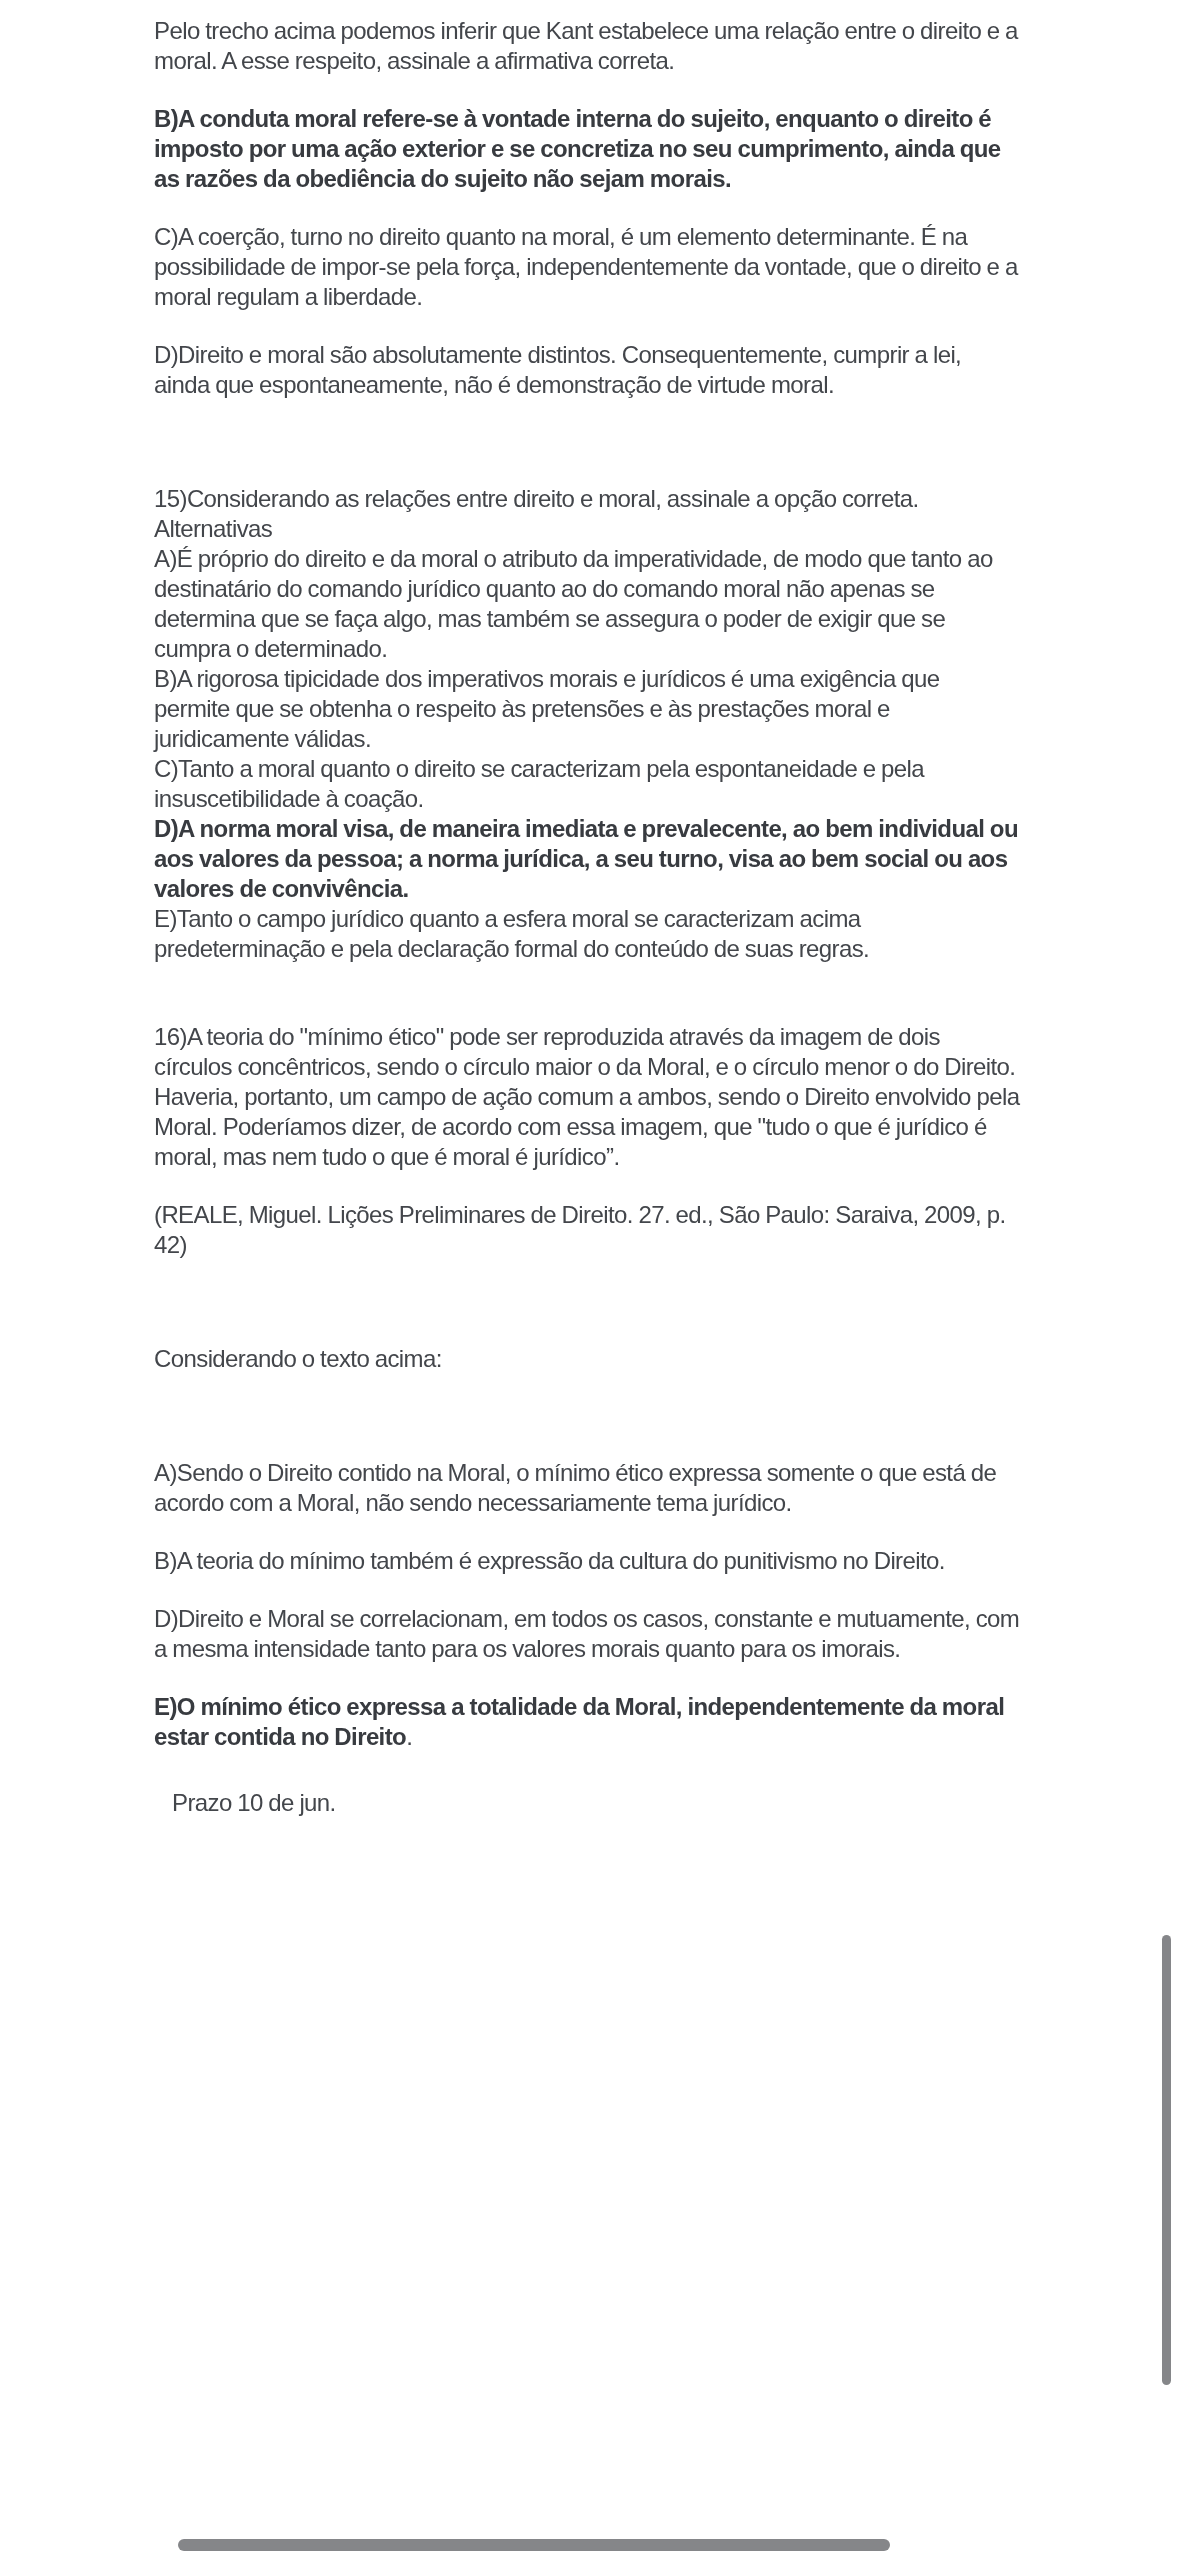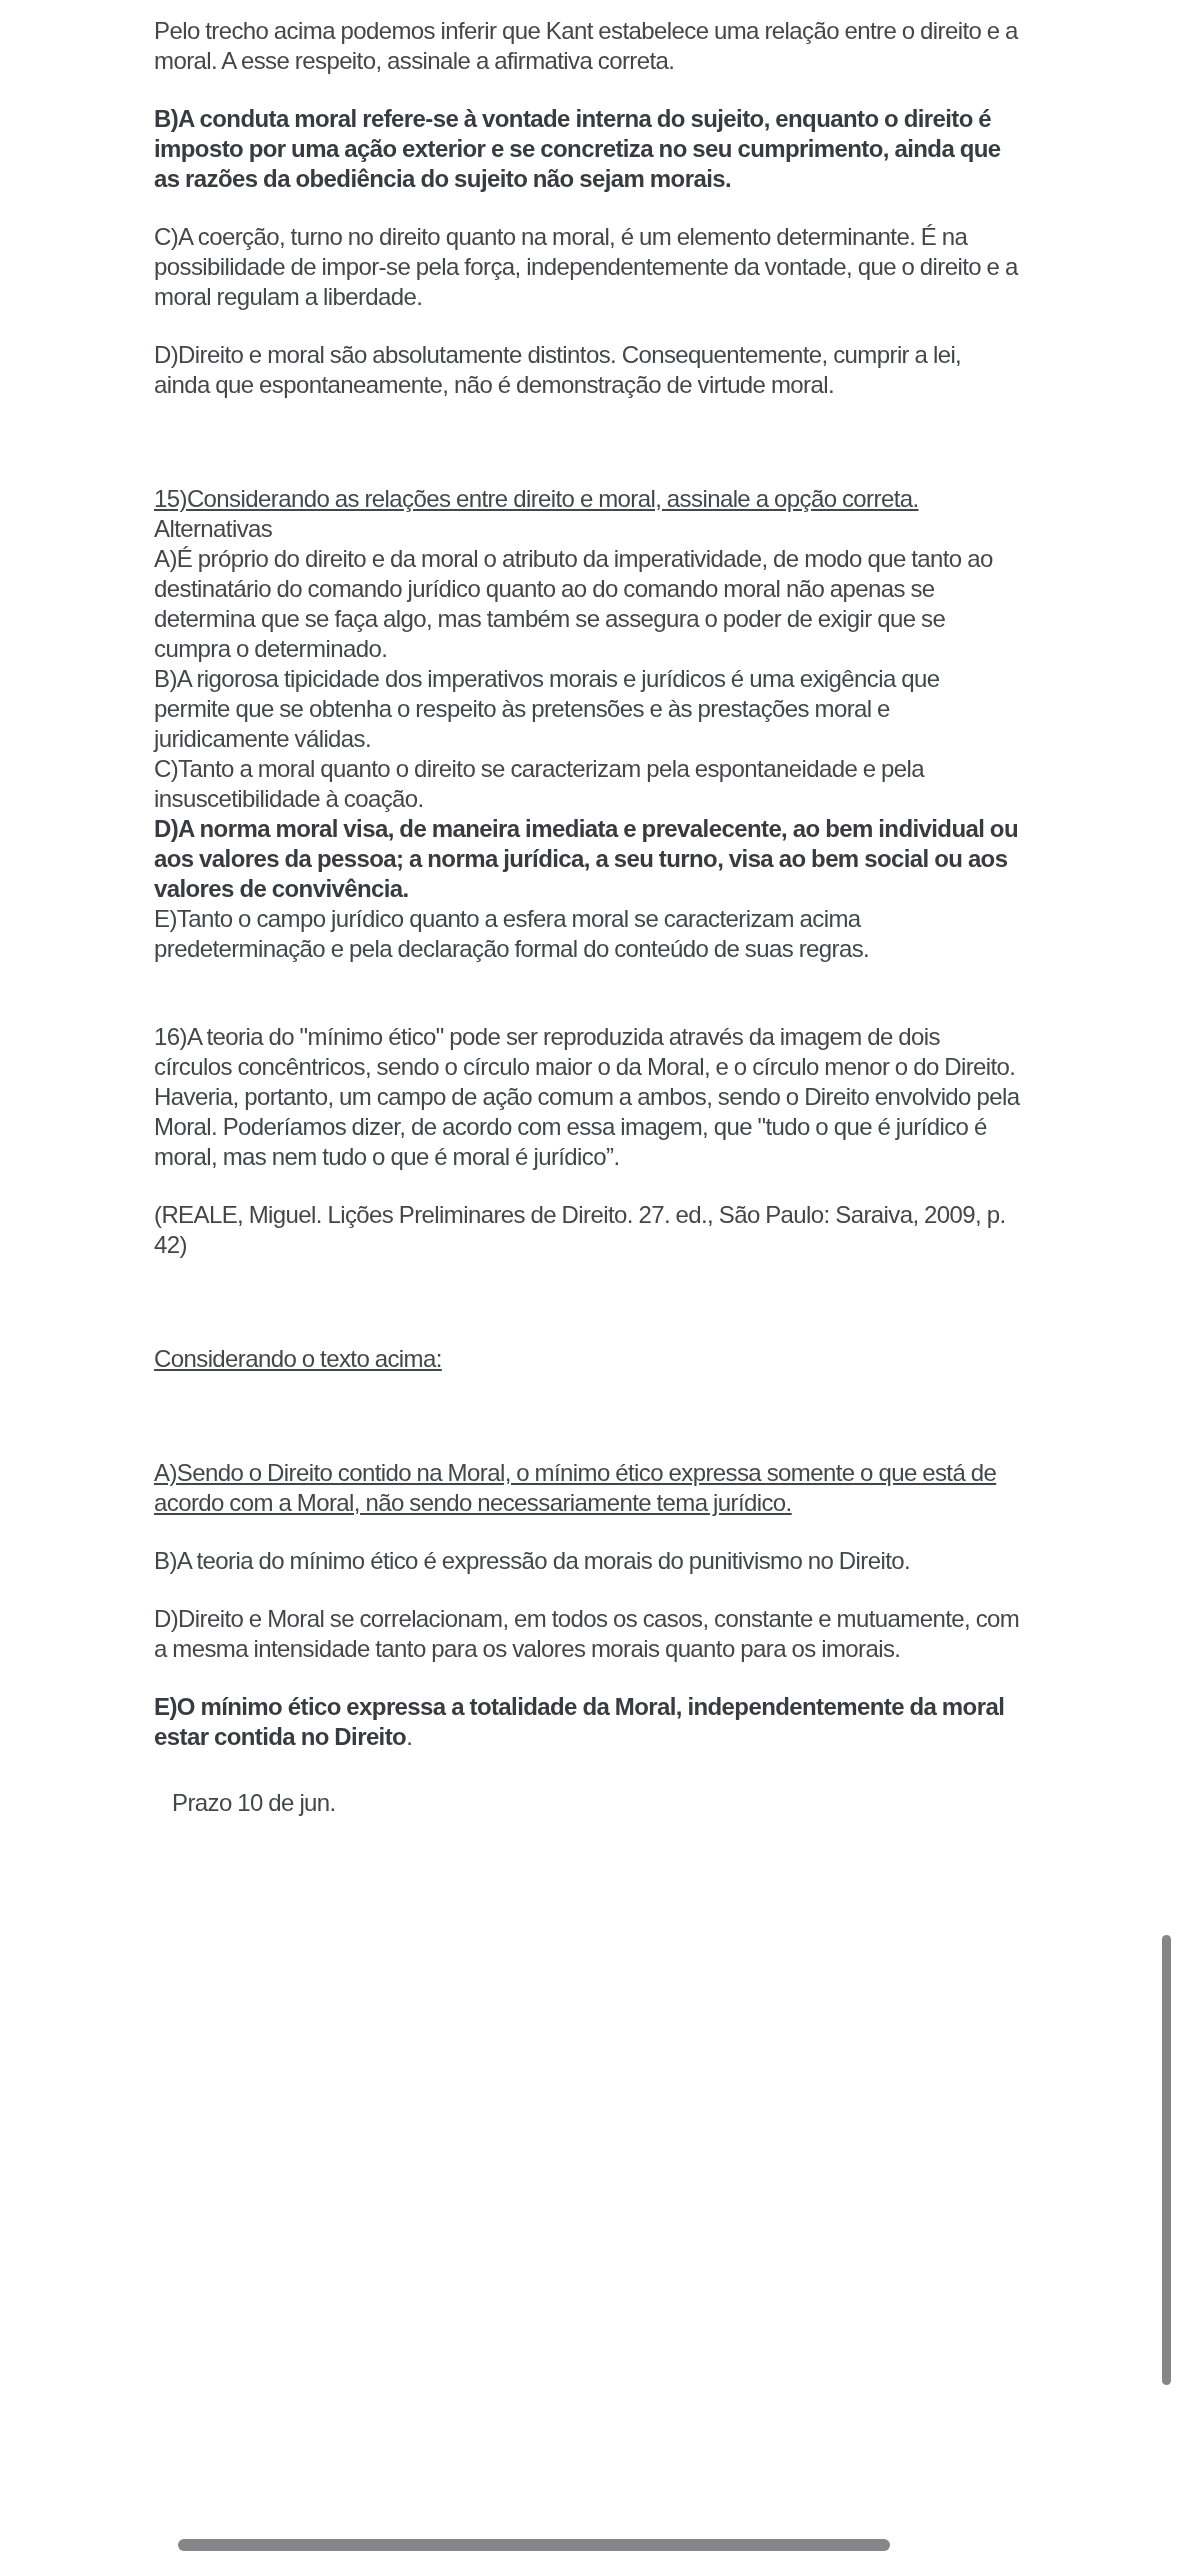--- a/index.html
+++ b/index.html
@@ -31,21 +31,21 @@
     word-spacing: -0.5px;
   }
   .doc-page p.bold,
   .doc-page p strong {
     font-weight: 700;
     color: #383b40;
   }
   .doc-page p strong { letter-spacing: -0.6px; }
   .g1 { margin-top: 28px !important; }
   .g2 { margin-top: 58px !important; }
-  .g3 { margin-top: 84px !important; text-decoration: underline; }
+  .g3 { margin-top: 84px !important; }
   .g4 { margin-top: 36px !important; }
   .indent { margin-left: 18px !important; }
   
   .v-scrollbar {
     position: absolute;
     right: 8px;
     top: 1935px;
     width: 9px;
     height: 450px;
     background: #7e8083;
@@ -79,21 +79,21 @@
   <p>C)Tanto a moral quanto o direito se caracterizam pela espontaneidade e pela insuscetibilidade à coação.</p>
   <p class="bold">D)A norma moral visa, de maneira imediata e prevalecente, ao bem individual ou aos valores da pessoa; a norma jurídica, a seu turno, visa ao bem social ou aos valores de convivência.</p>
   <p>E)Tanto o campo jurídico quanto a esfera moral se caracterizam acima predeterminação e pela declaração formal do conteúdo de suas regras.</p>
 
   <p class="g2">16)A teoria do "mínimo ético" pode ser reproduzida através da imagem de dois círculos concêntricos, sendo o círculo maior o da Moral, e o círculo menor o do Direito. Haveria, portanto, um campo de ação comum a ambos, sendo o Direito envolvido pela Moral. Poderíamos dizer, de acordo com essa imagem, que "tudo o que é jurídico é moral, mas nem tudo o que é moral é jurídico”.</p>
   <p class="g1">(REALE, Miguel. Lições Preliminares de Direito. 27. ed., São Paulo: Saraiva, 2009, p. 42)</p>
 
   <p class="g3">Considerando o texto acima:</p>
 
   <p class="g3">A)Sendo o Direito contido na Moral, o mínimo ético expressa somente o que está de acordo com a Moral, não sendo necessariamente tema jurídico.</p>
-  <p class="g1">B)A teoria do mínimo ético é expressão da morais do punitivismo no Direito.</p>
+  <p class="g1">B)A teoria do mínimo também é expressão da cultura do punitivismo no Direito.</p>
   <p class="g1">D)Direito e Moral se correlacionam, em todos os casos, constante e mutuamente, com a mesma intensidade tanto para os valores morais quanto para os imorais.</p>
   <p class="g1">
     <strong>E)O mínimo ético expressa a totalidade da Moral, independentemente da moral estar contida no Direito</strong><span>.</span>
   </p>
 
   <p class="g4 indent">Prazo 10 de jun.</p>
 </div>
 
 <div class="v-scrollbar"></div>
 <div class="h-scrollbar"></div>

